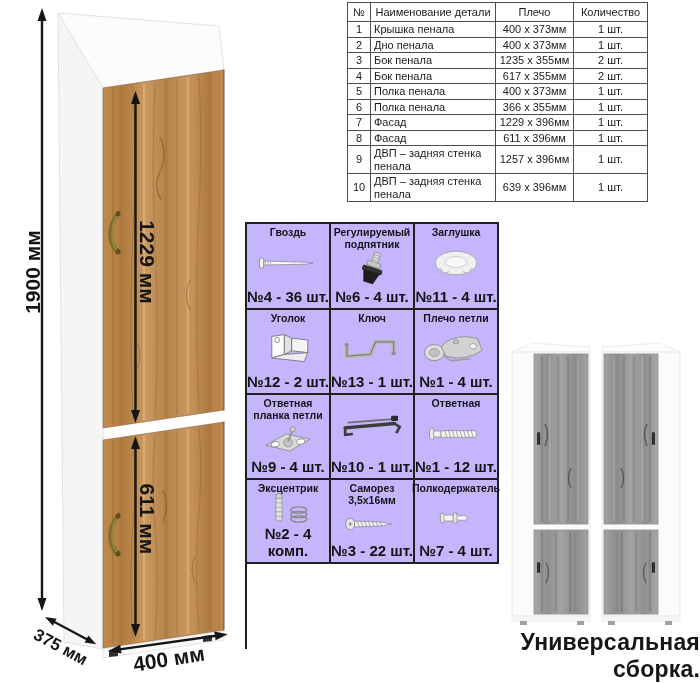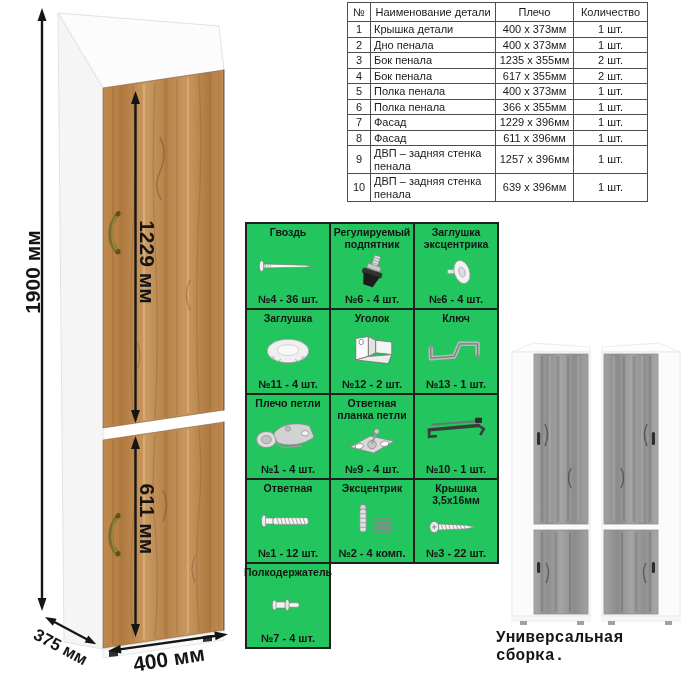--- a/index.html
+++ b/index.html
@@ -12,29 +12,29 @@
   .parts th,.parts td{border:1px solid #4d4d4d;padding:1px 3px;vertical-align:middle;
          background:#fff;font-weight:400;}
   .parts th{text-align:center;height:16px;}
   .parts td.c{text-align:center;}
   .parts td.name{text-align:left;}
   
   .hw{position:absolute;left:245px;top:222px;display:grid;
       grid-template-columns:repeat(3,84px);grid-template-rows:86px 85px 85px 84px 85px;
       border-top:2px solid #1f1f1f;border-left:2px solid #1f1f1f;background:transparent;}
   .hw-cell{box-sizing:border-box;border-right:2px solid #1f1f1f;border-bottom:2px solid #1f1f1f;
-      background:#22c55e;display:flex;flex-direction:column;align-items:center;text-align:center;}
+      background:#c4b5fd;display:flex;flex-direction:column;align-items:center;text-align:center;}
   .hw-cell.empty{border:none;background:transparent;}
   .hw-name{margin-top:3px;padding:0 2px;font-weight:700;font-size:10.5px;line-height:11.5px;color:#141414;}
   .hw-icon{flex:1;min-height:0;display:flex;align-items:center;justify-content:center;width:100%;}
-  .hw-count{margin-bottom:3px;font-weight:700;font-size:11px;color:#141414;}
+  .hw-count{margin-bottom:3px;font-weight:700;font-size:15px;color:#141414;}
   
   .variants-svg{position:absolute;left:498px;top:338px;}
-  .caption{position:absolute;left:496px;top:629px;width:204px;text-align:left;
-      font-size:16px;font-weight:700;color:#161616;letter-spacing:0.2px;font-family:Liberation Mono, monospace;}
+  .caption{position:absolute;left:496px;top:629px;width:204px;text-align:right;
+      font-size:23px;font-weight:700;color:#161616;letter-spacing:0.2px;}
   
   .fig{position:absolute;left:0;top:0;}
   .dim{font-weight:700;fill:#151515;}
 </style>
 </head>
 <body>
 
 <div class="canvas">
 
   <svg class="fig" width="247" height="683" viewBox="0 0 247 683">
@@ -157,21 +157,21 @@
       <tr>
         <th>№</th>
         <th>Наименование детали</th>
         <th>Плечо</th>
         <th>Количество</th>
       </tr>
     </thead>
     <tbody>
       <tr>
           <td class="c">1</td>
-          <td class="name">Крышка детали</td>
+          <td class="name">Крышка пенала</td>
           <td class="c">400 х 373мм</td>
           <td class="c">1 шт.</td>
         </tr>
       <tr>
           <td class="c">2</td>
           <td class="name">Дно пенала</td>
           <td class="c">400 х 373мм</td>
           <td class="c">1 шт.</td>
         </tr>
       <tr>
@@ -248,31 +248,20 @@
           <path d="M37,4 h7 M37,7 h7 M37,10 h7 M37,13 h7 M37,16 h7" stroke="#999" stroke-width="0.8"></path>
           <rect x="33" y="12" width="15" height="5" fill="#c9c9c9" stroke="#888" stroke-width="0.8"></rect>
           <rect x="29" y="18" width="23" height="6" rx="2" fill="#333"></rect>
           <path d="M31,23 h19 l-4,13 h-11 Z" fill="#1d1d1d"></path>
         </g>
       </svg>
         </div>
       <div class="hw-count">№6 - 4 шт.</div>
     </div>
 
-    <div class="hw-cell">
-      <div class="hw-name">Заглушка эксцентрика</div>
-      <div class="hw-icon">
-          <svg width="72" height="34" viewBox="0 0 80 40">
-        <rect x="30" y="17" width="11" height="5" fill="#e3e3e3" stroke="#999" stroke-width="0.8"></rect>
-        <ellipse cx="47" cy="20" rx="9" ry="14" fill="#f2f2f2" stroke="#999" transform="rotate(-18 47 20)"></ellipse>
-        <ellipse cx="47" cy="20" rx="3.5" ry="6" fill="#ddd" stroke="#aaa" transform="rotate(-18 47 20)"></ellipse>
-      </svg>
-        </div>
-      <div class="hw-count">№6 - 4 шт.</div>
-    </div>
 
     <div class="hw-cell">
       <div class="hw-name">Заглушка</div>
       <div class="hw-icon">
           <svg width="72" height="36" viewBox="0 0 80 40">
         <ellipse cx="40" cy="20" rx="23" ry="13" fill="#efefef" stroke="#a5a5a5"></ellipse>
         <ellipse cx="40" cy="19" rx="12" ry="6" fill="#f8f8f8" stroke="#cfcfcf"></ellipse>
         <path d="M22,26 l3,2 M58,26 l-3,2 M30,31 l2,-2 M50,31 l-2,-2" stroke="#b5b5b5" stroke-width="1.2"></path>
       </svg>
         </div>
@@ -371,21 +360,21 @@
         <path d="M26.5,12 h7 M26.5,17 h7 M26.5,22 h7 M26.5,27 h7" stroke="#9a9a9a" stroke-width="0.9"></path>
         <ellipse cx="52" cy="20" rx="9" ry="3.5" fill="none" stroke="#8a8a8a" stroke-width="1.6"></ellipse>
         <ellipse cx="52" cy="25" rx="9" ry="3.5" fill="none" stroke="#8a8a8a" stroke-width="1.6"></ellipse>
         <ellipse cx="52" cy="30" rx="9" ry="3.5" fill="none" stroke="#8a8a8a" stroke-width="1.6"></ellipse>
       </svg>
         </div>
       <div class="hw-count">№2 - 4 комп.</div>
     </div>
 
     <div class="hw-cell">
-      <div class="hw-name">Крышка 3,5х16мм</div>
+      <div class="hw-name">Саморез 3,5х16мм</div>
       <div class="hw-icon">
           <svg width="72" height="30" viewBox="0 0 80 40">
         <ellipse cx="11" cy="20" rx="6" ry="7.5" fill="#ececec" stroke="#7d7d7d"></ellipse>
         <path d="M8,20 h6 M11,17 v6" stroke="#8d8d8d" stroke-width="1.6"></path>
         <polygon points="17,16 52,17.5 66,20 52,22.5 17,24" fill="#f2f2f2" stroke="#7d7d7d" stroke-width="0.8"></polygon>
         <path d="M20,15.5 l3,9 M25,15.5 l3,9 M30,15.5 l3,9 M35,15.5 l3,9 M40,16 l3,8 M45,16.5 l3,7 M50,17 l3,6" stroke="#8d8d8d" stroke-width="1"></path>
       </svg>
         </div>
       <div class="hw-count">№3 - 22 шт.</div>
     </div>

